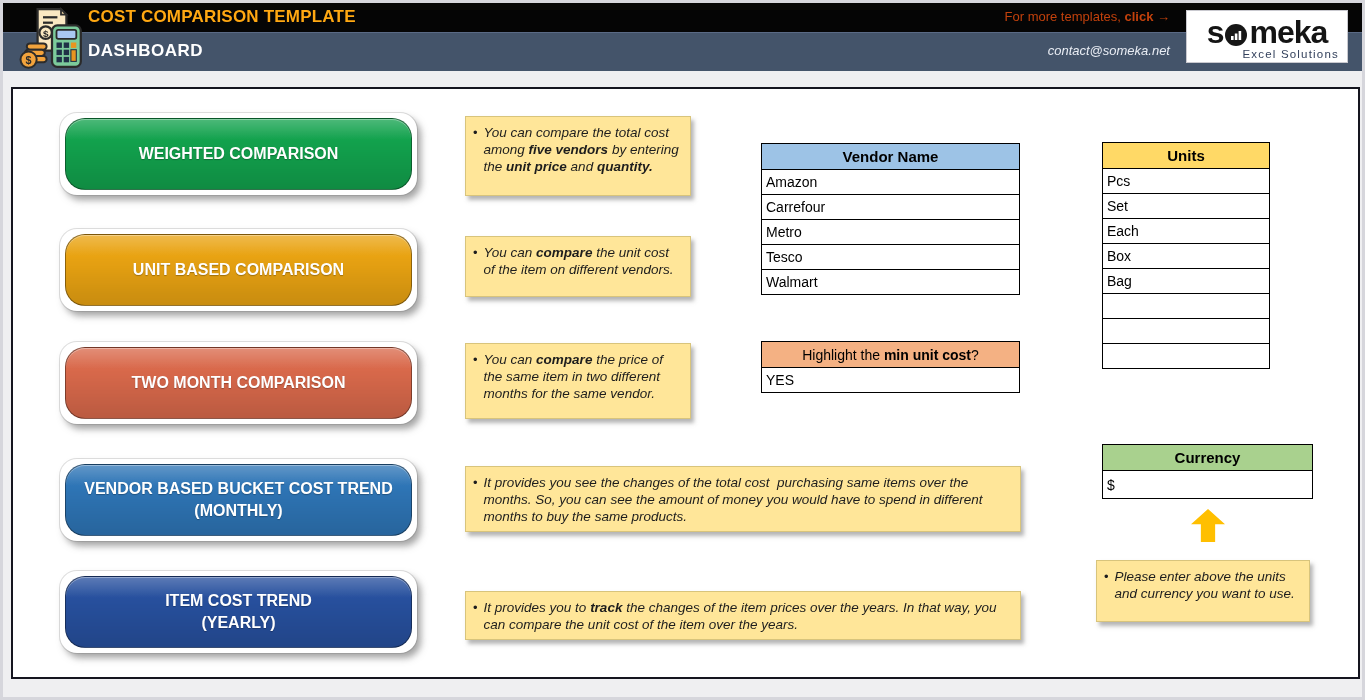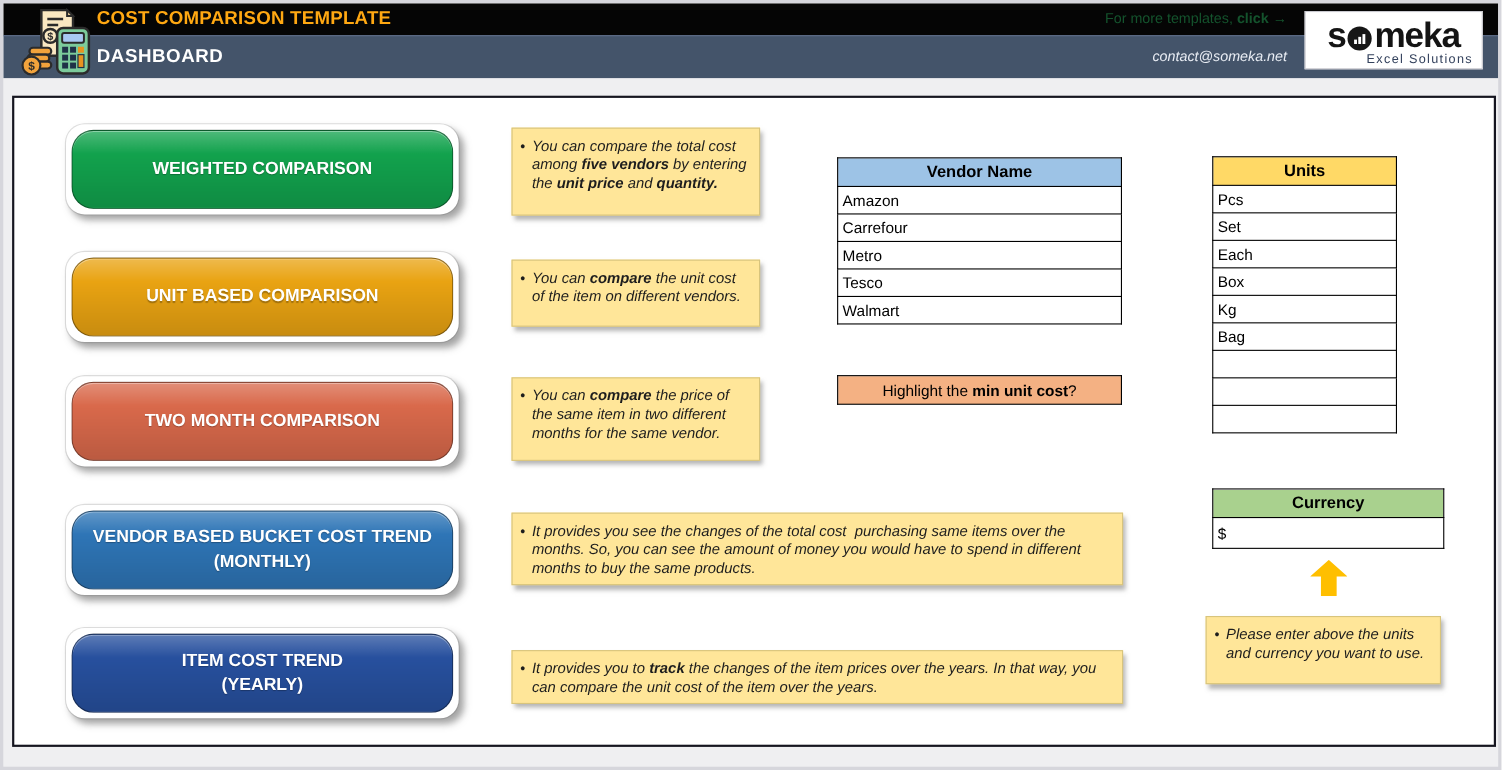--- a/index.html
+++ b/index.html
@@ -14,21 +14,21 @@
   .header { position:absolute; left:0; top:0; width:1359px; height:68px; }
   .bar-black { position:absolute; left:0; top:0; width:100%; height:29px; background:#050505; }
   .bar-slate { position:absolute; left:0; top:29px; width:100%; height:39px; background:#44546a; border-top:1px solid #5a6a85; }
   .app-title {
     position:absolute; left:85px; top:4px; color:#ffa812; font-size:17px; font-weight:700; letter-spacing:.2px;
   }
   .app-subtitle {
     position:absolute; left:85px; top:38px; color:#ffffff; font-size:17px; font-weight:700; letter-spacing:.5px;
   }
   .more-templates {
-    position:absolute; right:192px; top:6px; color:#14532d; font-size:13px; white-space:nowrap;
+    position:absolute; right:192px; top:6px; color:#c2410c; font-size:13px; white-space:nowrap;
   }
   .more-templates b { font-weight:700; }
   .contact {
     position:absolute; right:192px; top:40px; color:#e9edf4; font-size:13px; font-style:italic; white-space:nowrap;
   }
   .logo-box {
     position:absolute; right:14px; top:7px; width:162px; height:53px; background:#fff;
     border:1px solid #c9c9cf; display:flex; flex-direction:column; align-items:center; justify-content:center;
     cursor:pointer;
   }
@@ -224,20 +224,23 @@
     </tbody>
       </table>
   </div>
 
   <div class="tbl-wrap" style="left:758px; top:338px; width:259px">
     <table>
       <tbody>
           <tr>
             <th style="font-size: 14px; --hc: #f4b183;"><span class="q-prefix">Highlight the </span><span class="q-bold">min unit cost</span><span class="q-prefix">?</span></th>
           </tr>
+      <tr>
+            <td class="cell-input">YES</td>
+          </tr>
     </tbody>
       </table>
   </div>
 
   <div class="tbl-wrap" style="left:1099px; top:139px; width:168px">
     <table>
       <tbody>
           <tr>
             <th style="--hc: #ffd966;">Units</th>
           </tr>
@@ -247,23 +250,20 @@
       <tr>
             <td class="cell-input">Set</td>
           </tr>
       <tr>
             <td class="cell-input">Each</td>
           </tr>
       <tr>
             <td class="cell-input">Box</td>
           </tr>
       <tr>
-            <td class="cell-input">Kg</td>
-          </tr>
-      <tr>
             <td class="cell-input">Bag</td>
           </tr>
       <tr>
             <td class="cell-input"></td>
           </tr>
       <tr>
             <td class="cell-input"></td>
           </tr>
       <tr>
             <td class="cell-input"></td>

